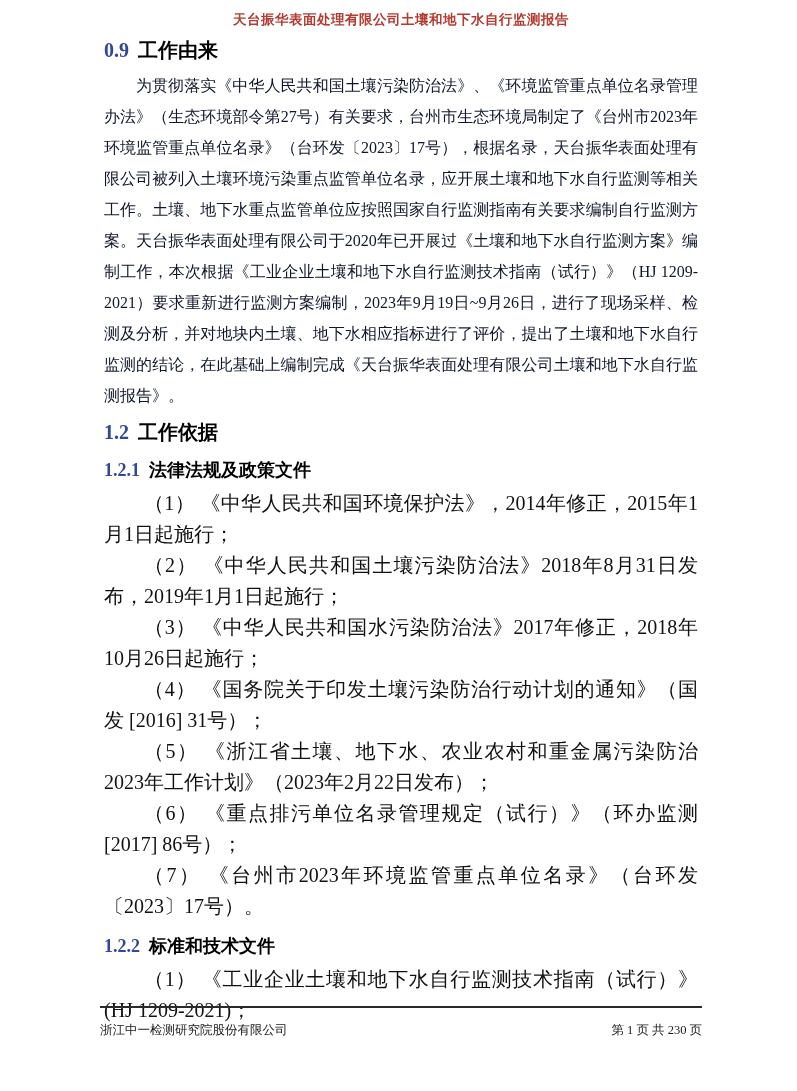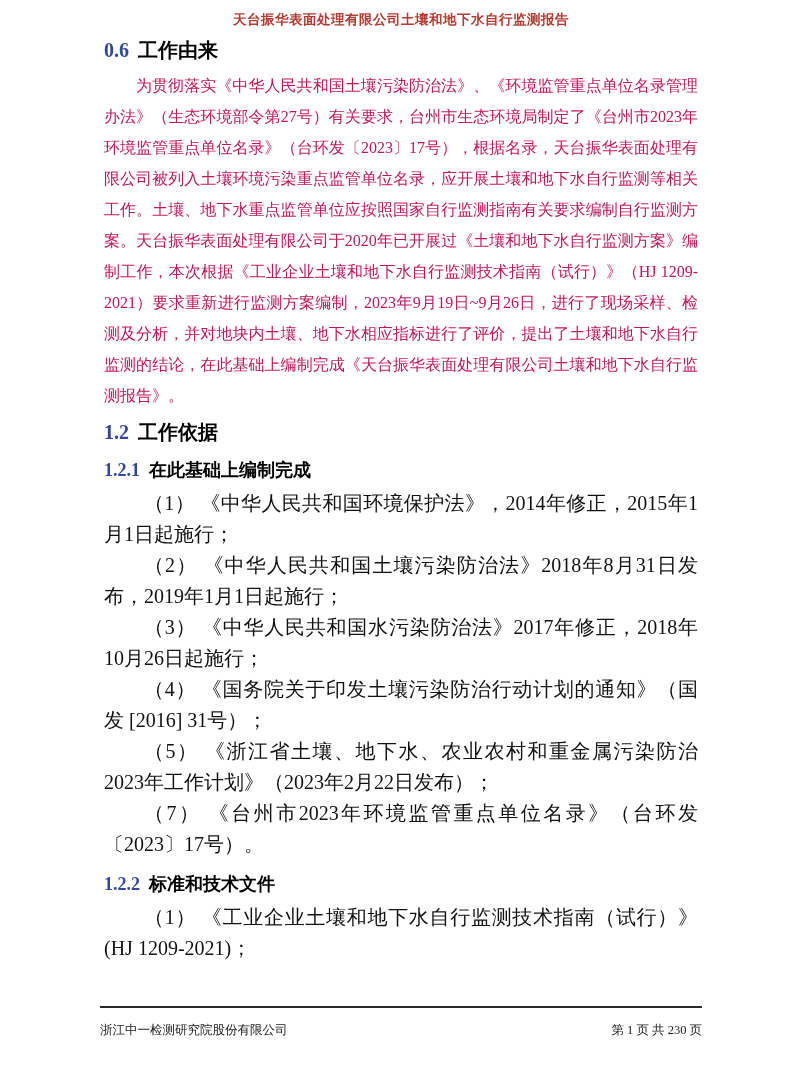--- a/index.html
+++ b/index.html
@@ -50,21 +50,21 @@
     color:#000;
   }
   .hnum{color:#31479e;margin-right:9px;}
   .hnum3{color:#31479e;margin-right:9px;}
   p.body-para{
     margin:6px 0 0 0;
     font-size:16px;
     line-height:31px;
     text-align:justify;
     text-indent:2em;
-    color:#be185d;
+    color:#0f172a;
   }
   .items{margin-top:5px;}
   p.item{
     margin:0;
     font-size:20px;
     line-height:31px;
     text-align:justify;
     text-indent:2em;
     color:#111;
   }
@@ -83,34 +83,35 @@
 </style>
 </head>
 <body>
 
 <div class="page">
   <div class="content">
 
     <div class="running-header">天台振华表面处理有限公司土壤和地下水自行监测报告</div>
 
 
-    <h2 class="sec"><span class="hnum">0.6</span><span>工作由来</span></h2>
+    <h2 class="sec"><span class="hnum">0.9</span><span>工作由来</span></h2>
 
     <p class="body-para">为贯彻落实《中华人民共和国土壤污染防治法》、《环境监管重点单位名录管理办法》（生态环境部令第27号）有关要求，台州市生态环境局制定了《台州市2023年环境监管重点单位名录》（台环发〔2023〕17号），根据名录，天台振华表面处理有限公司被列入土壤环境污染重点监管单位名录，应开展土壤和地下水自行监测等相关工作。土壤、地下水重点监管单位应按照国家自行监测指南有关要求编制自行监测方案。天台振华表面处理有限公司于2020年已开展过《土壤和地下水自行监测方案》编制工作，本次根据《工业企业土壤和地下水自行监测技术指南（试行）》（HJ 1209-2021）要求重新进行监测方案编制，2023年9月19日~9月26日，进行了现场采样、检测及分析，并对地块内土壤、地下水相应指标进行了评价，提出了土壤和地下水自行监测的结论，在此基础上编制完成《天台振华表面处理有限公司土壤和地下水自行监测报告》。</p>
 
     <h2 class="sec sec-gap"><span class="hnum">1.2</span><span>工作依据</span></h2>
 
-    <h3 class="subsec"><span class="hnum3">1.2.1</span><span>在此基础上编制完成</span></h3>
+    <h3 class="subsec"><span class="hnum3">1.2.1</span><span>法律法规及政策文件</span></h3>
 
     <div class="items">
       <p class="item">（1） 《中华人民共和国环境保护法》，2014年修正，2015年1月1日起施行；</p>
       <p class="item">（2） 《中华人民共和国土壤污染防治法》2018年8月31日发布，2019年1月1日起施行；</p>
       <p class="item">（3） 《中华人民共和国水污染防治法》2017年修正，2018年10月26日起施行；</p>
       <p class="item">（4） 《国务院关于印发土壤污染防治行动计划的通知》（国发 [2016] 31号）；</p>
       <p class="item">（5） 《浙江省土壤、地下水、农业农村和重金属污染防治2023年工作计划》（2023年2月22日发布）；</p>
+      <p class="item">（6） 《重点排污单位名录管理规定（试行）》（环办监测 [2017] 86号）；</p>
       <p class="item">（7） 《台州市2023年环境监管重点单位名录》（台环发〔2023〕17号）。</p>
     </div>
 
     <h3 class="subsec"><span class="hnum3">1.2.2</span><span>标准和技术文件</span></h3>
 
     <div class="items">
       <p class="item">（1） 《工业企业土壤和地下水自行监测技术指南（试行）》(HJ 1209-2021)；</p>
     </div>
 
   </div>

